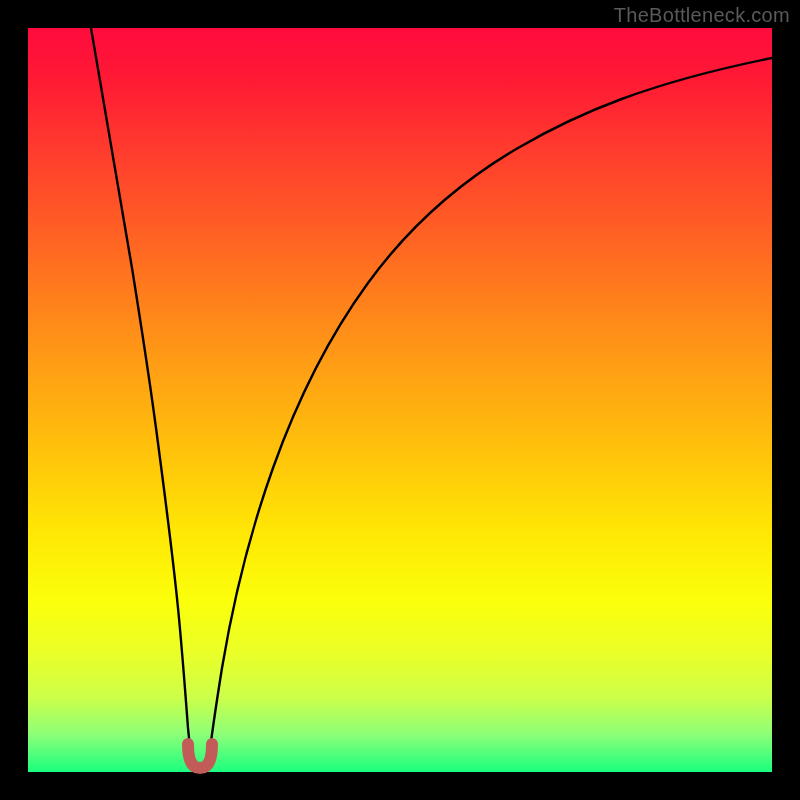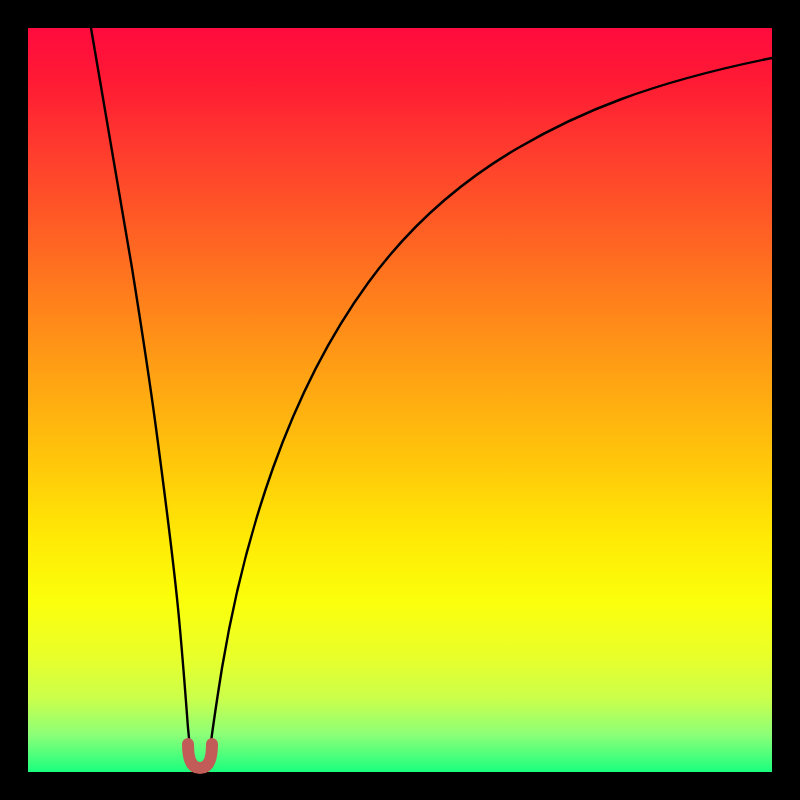--- a/index.html
+++ b/index.html
@@ -57,20 +57,21 @@
     top: 0;
     width: 744px;
     height: 744px;
     overflow: visible;
   }
 </style>
 </head>
 <body>
 
 <div class="frame">
+  <div class="watermark">TheBottleneck.com</div>
   <div class="plot">
     <svg class="curves" viewBox="0 0 744 744">
       <path fill="none" stroke="#000" stroke-width="2.4" stroke-linecap="round" d="M 63 0
                C 74 60, 89 150, 104 240
                C 112 290, 120 340, 128 400
                C 136 460, 144 520, 150 580
                C 154 620, 157 660, 160 700
                C 162 720, 163 730, 164 738"></path>
       <path fill="none" stroke="#000" stroke-width="2.4" stroke-linecap="round" d="M 180 738
                C 182 720, 186 690, 194 640

